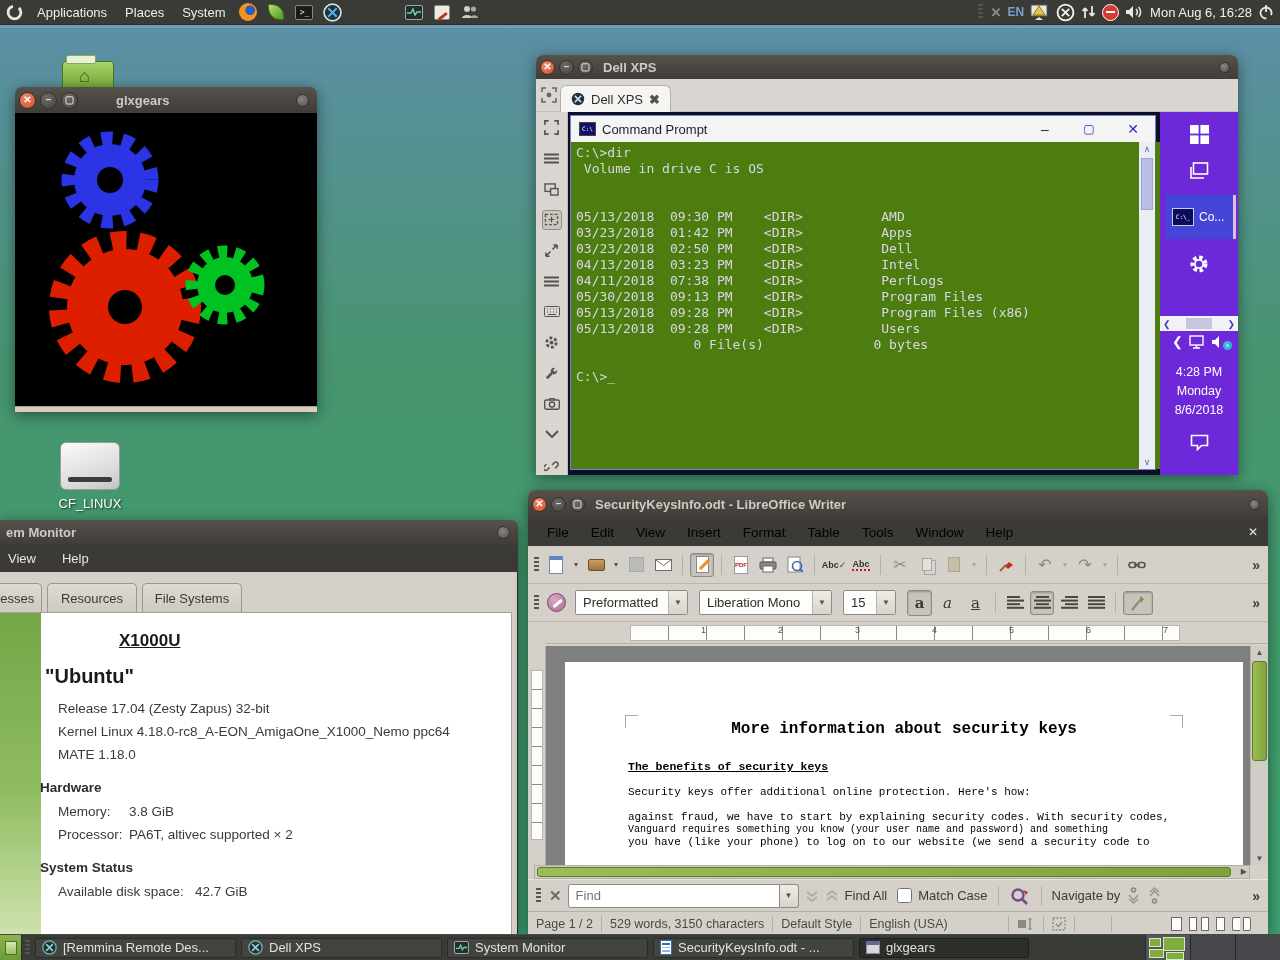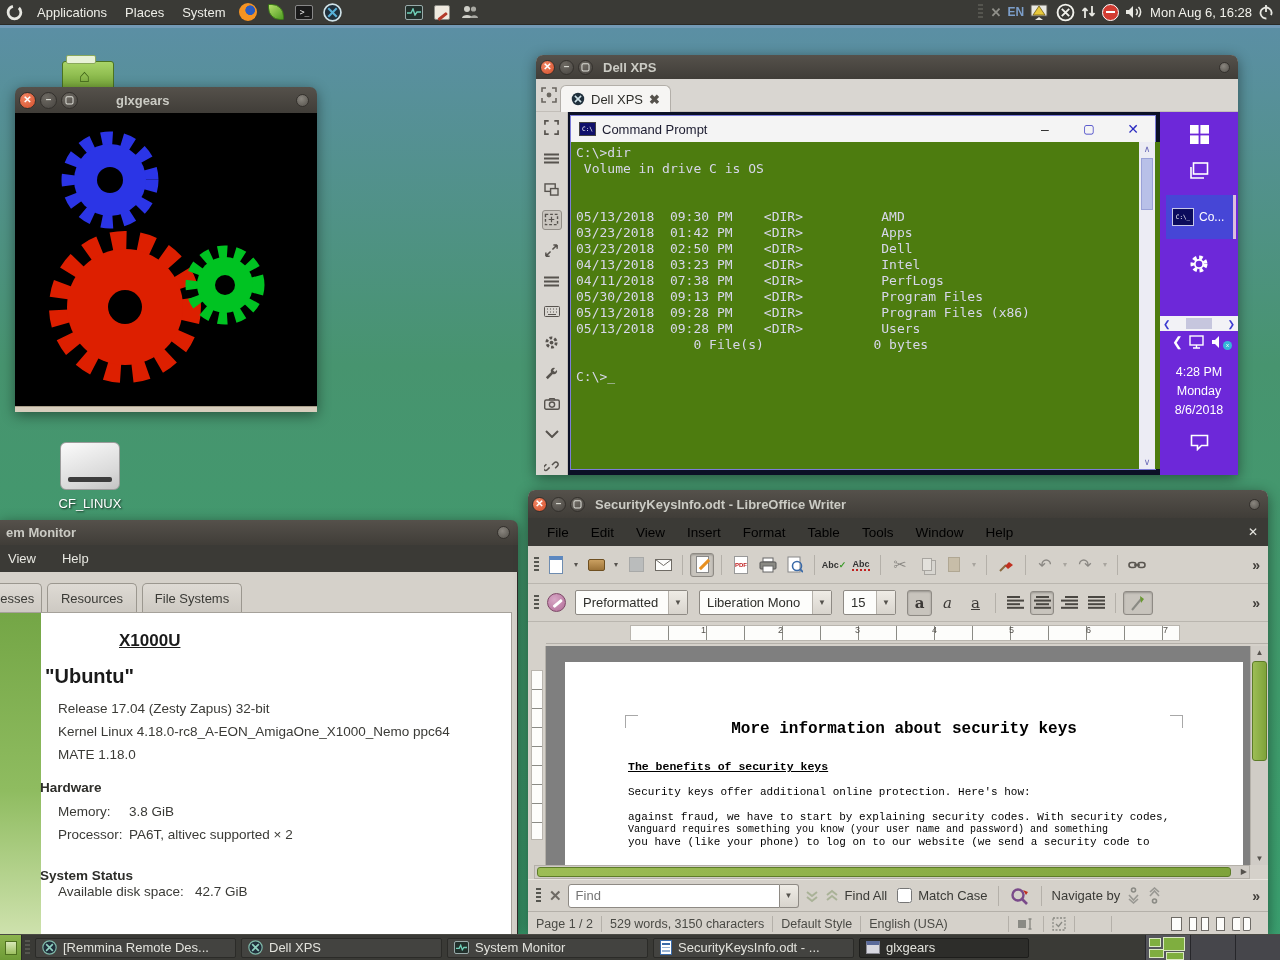--- a/index.html
+++ b/index.html
@@ -263,21 +263,21 @@
       <div class="smtxt smh" style="left:120px;top:18px;font-size:17px;text-decoration:underline;color:#1a1a1a">X1000U</div>
       <div class="smtxt smh" style="left:46px;top:52px;font-size:20px;color:#1a1a1a">"Ubuntu"</div>
       <div class="smtxt" style="left:59px;top:88px">Release 17.04 (Zesty Zapus) 32-bit</div>
       <div class="smtxt" style="left:59px;top:111px">Kernel Linux 4.18.0-rc8_A-EON_AmigaOne_X1000_Nemo ppc64</div>
       <div class="smtxt" style="left:59px;top:134px">MATE 1.18.0</div>
       <div class="smtxt smh" style="left:41px;top:167px">Hardware</div>
       <div class="smtxt" style="left:59px;top:191px">Memory:</div>
       <div class="smtxt" style="left:130px;top:191px">3.8 GiB</div>
       <div class="smtxt" style="left:59px;top:214px">Processor:</div>
       <div class="smtxt" style="left:130px;top:214px">PA6T, altivec supported × 2</div>
-      <div class="smtxt smh" style="left:41px;top:255px">System Status</div>
+      <div class="smtxt smh" style="left:41px;top:247px">System Status</div>
       <div class="smtxt" style="left:59px;top:271px">Available disk space:</div>
       <div class="smtxt" style="left:196px;top:271px">42.7 GiB</div>
     </div>
   </div>
 </div>
 
 <div class="win" id="remmina" style="left:536px;top:55px;width:702px;height:420px;background:#d9d6d1">
   <div class="tbar" style="height:24px">
     <span class="wbtn close" style="width:15px;height:15px">✕</span>
     <span class="wbtn" style="width:15px;height:15px">–</span>

